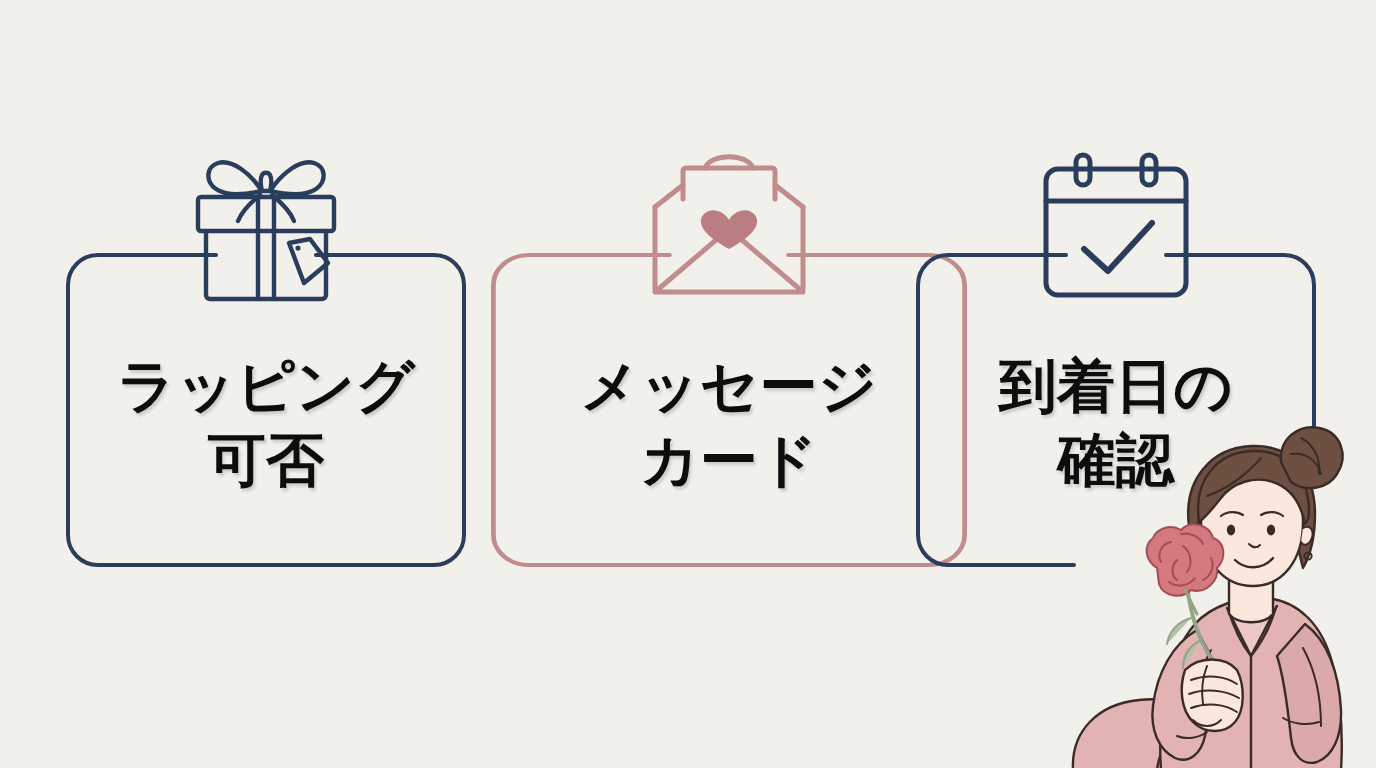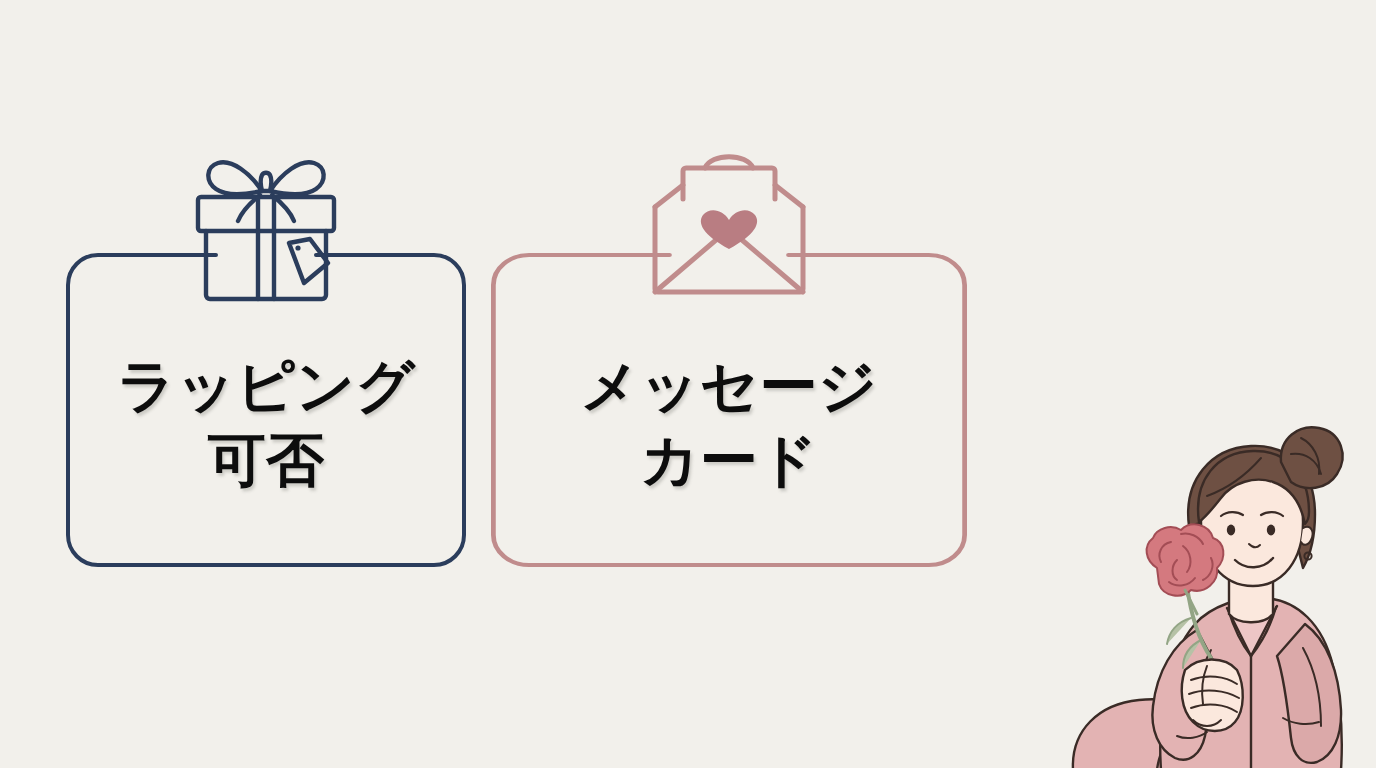--- a/index.html
+++ b/index.html
@@ -175,20 +175,50 @@
                  C 58 78 64 90 90 104
                  C 116 90 122 78 116 70
                  C 110 62 96 64 90 75 Z" fill="#b97d82" stroke="none"></path>
       </svg>
     </div>
 
     <div class="card-label">メッセージ
 カード</div>
   </div>
 
+  <div class="card" id="card-arrival">
+
+    <div class="card-frame">
+      <svg viewBox="0 0 400 314" preserveAspectRatio="none" aria-hidden="true">
+
+        <path d="M 150 2 L 32 2 A 30 30 0 0 0 2 32 L 2 282
+                 A 30 30 0 0 0 32 312 L 158 312" fill="none" stroke="#2b3d5c" stroke-width="4" stroke-linecap="round" stroke-linejoin="round"></path>
+        <path d="M 250 2 L 368 2 A 30 30 0 0 1 398 32 L 398 190" fill="none" stroke="#2b3d5c" stroke-width="4" stroke-linecap="round" stroke-linejoin="round"></path>
+      </svg>
+    </div>
+
+    <div class="card-icon">
+      <svg viewBox="0 0 180 165" aria-hidden="true">
+        <g fill="none" stroke="#2b3d5c" stroke-width="5" stroke-linecap="round" stroke-linejoin="round">
+
+          <rect x="50" y="10" width="14" height="30" rx="7"></rect>
+          <rect x="116" y="10" width="14" height="30" rx="7"></rect>
+
+          <rect x="20" y="24" width="140" height="126" rx="12"></rect>
+
+          <line x1="20" y1="56" x2="160" y2="56"></line>
+
+          <path d="M58 104 L 82 126 L 126 78" stroke-width="6"></path>
+        </g>
+      </svg>
+    </div>
+
+    <div class="card-label">到着日の
+確認</div>
+  </div>
 
   <div id="illustration">
     <svg viewBox="0 0 318 352" aria-hidden="true">
       <g stroke="#3a2b26" stroke-width="2.4" stroke-linecap="round" stroke-linejoin="round">
 
         <path d="M8 352 C 6 312 34 286 74 282 C 112 278 150 292 168 318
                  L 176 352 Z" fill="#e3b3b3"></path>
         <path d="M92 352 C 96 318 124 296 162 294 C 204 292 238 312 250 352 Z" fill="#dba9a9"></path>
 
         <path d="M96 352 C 92 292 104 236 130 206

